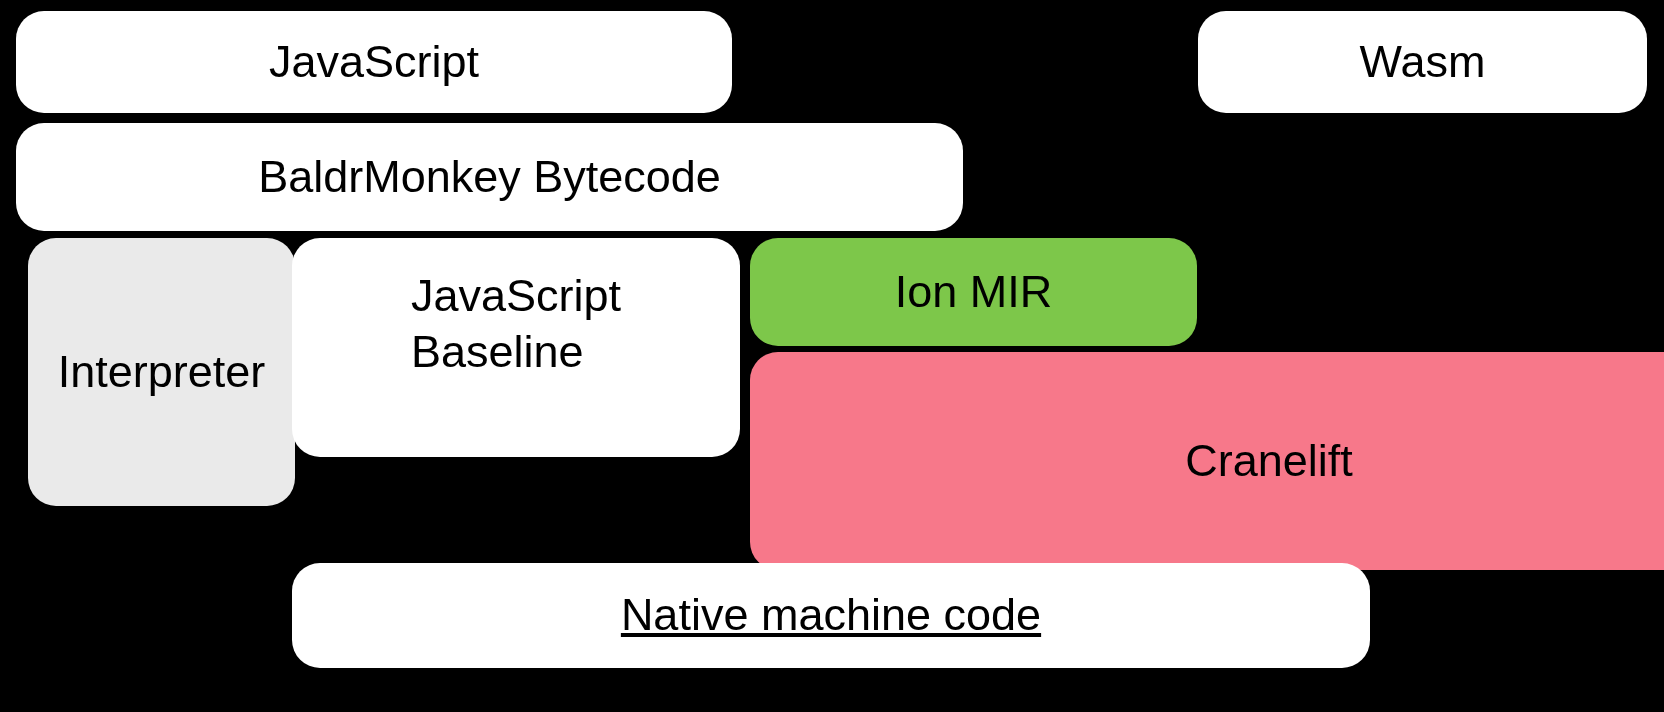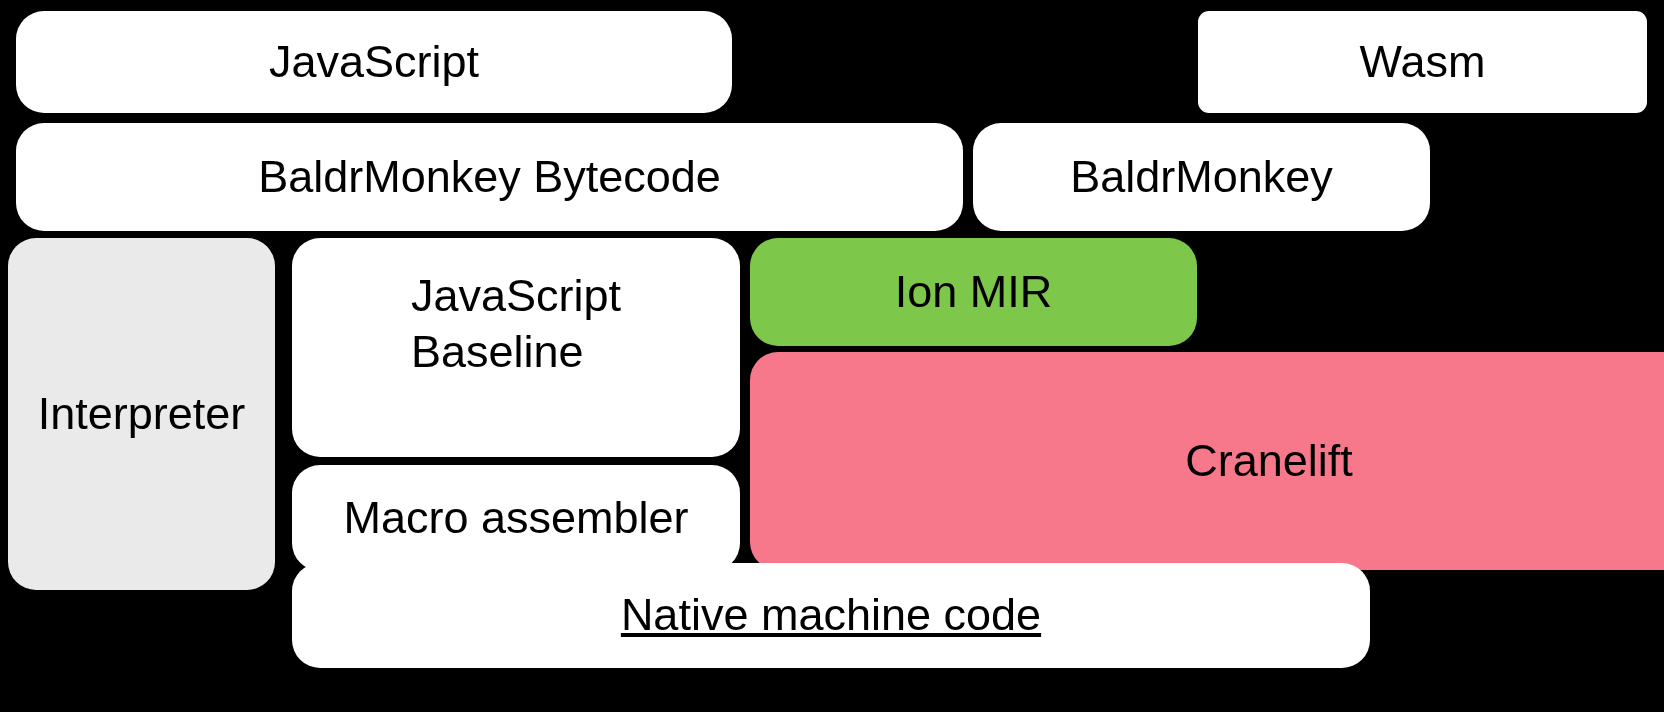--- a/index.html
+++ b/index.html
@@ -24,24 +24,24 @@
     align-items: center;
     justify-content: center;
     font-size: 45px;
     line-height: 1.25;
     white-space: pre-line;
     box-sizing: border-box;
   }
   
   #b-javascript     { left: 16px;   top: 11px;  width: 716px;  height: 102px; }
   #b-asmjs          { left: 743px;  top: 11px;  width: 442px;  height: 102px; }
-  #b-wasm           { left: 1198px; top: 11px;  width: 449px;  height: 102px; border-radius: 11px; }
+  #b-wasm           { left: 1198px; top: 11px;  width: 449px;  height: 102px; }
   #b-bytecode       { left: 16px;   top: 123px; width: 947px;  height: 108px; }
   #b-baldrmonkey    { left: 973px;  top: 123px; width: 457px;  height: 108px; }
-  #b-interpreter    { left: 8px;   top: 238px; width: 267px;  height: 352px;
+  #b-interpreter    { left: 28px;   top: 238px; width: 267px;  height: 268px;
                       background: var(--interpreter_gray, #eaeaea); }
   #b-baseline       { left: 292px;  top: 238px; width: 448px;  height: 219px;
                       align-items: flex-start; padding-top: 30px; }
   #b-ionmir         { left: 750px;  top: 238px; width: 447px;  height: 108px;
                       background: var(--ion_green, #7dc74a); }
   #b-cranelift      { left: 750px;  top: 352px; width: 1038px;  height: 218px;
                       background: var(--cranelift_pink, #f7788a); }
   #b-macroassembler { left: 292px;  top: 465px; width: 448px;  height: 106px; }
   #b-native         { left: 292px;  top: 563px; width: 1078px; height: 105px; text-decoration: underline; }
 </style>
@@ -56,42 +56,36 @@
 
 
   <div class="box" id="b-wasm">
     <span>Wasm</span>
   </div>
 
   <div class="box" id="b-bytecode">
     <span>BaldrMonkey Bytecode</span>
   </div>
 
-  <div class="box" id="b-baldrmonkey">
-    <span>BaldrMonkey</span>
-  </div>
 
   <div class="box" id="b-interpreter">
     <span>Interpreter</span>
   </div>
 
   <div class="box" id="b-baseline">
     <span>JavaScript
 Baseline</span>
   </div>
 
   <div class="box" id="b-ionmir">
     <span>Ion MIR</span>
   </div>
 
   <div class="box" id="b-cranelift">
     <span>Cranelift</span>
   </div>
 
-  <div class="box" id="b-macroassembler">
-    <span>Macro assembler</span>
-  </div>
 
   <div class="box" id="b-native">
     <span>Native machine code</span>
   </div>
 
 </div>
 
 </body></html>

